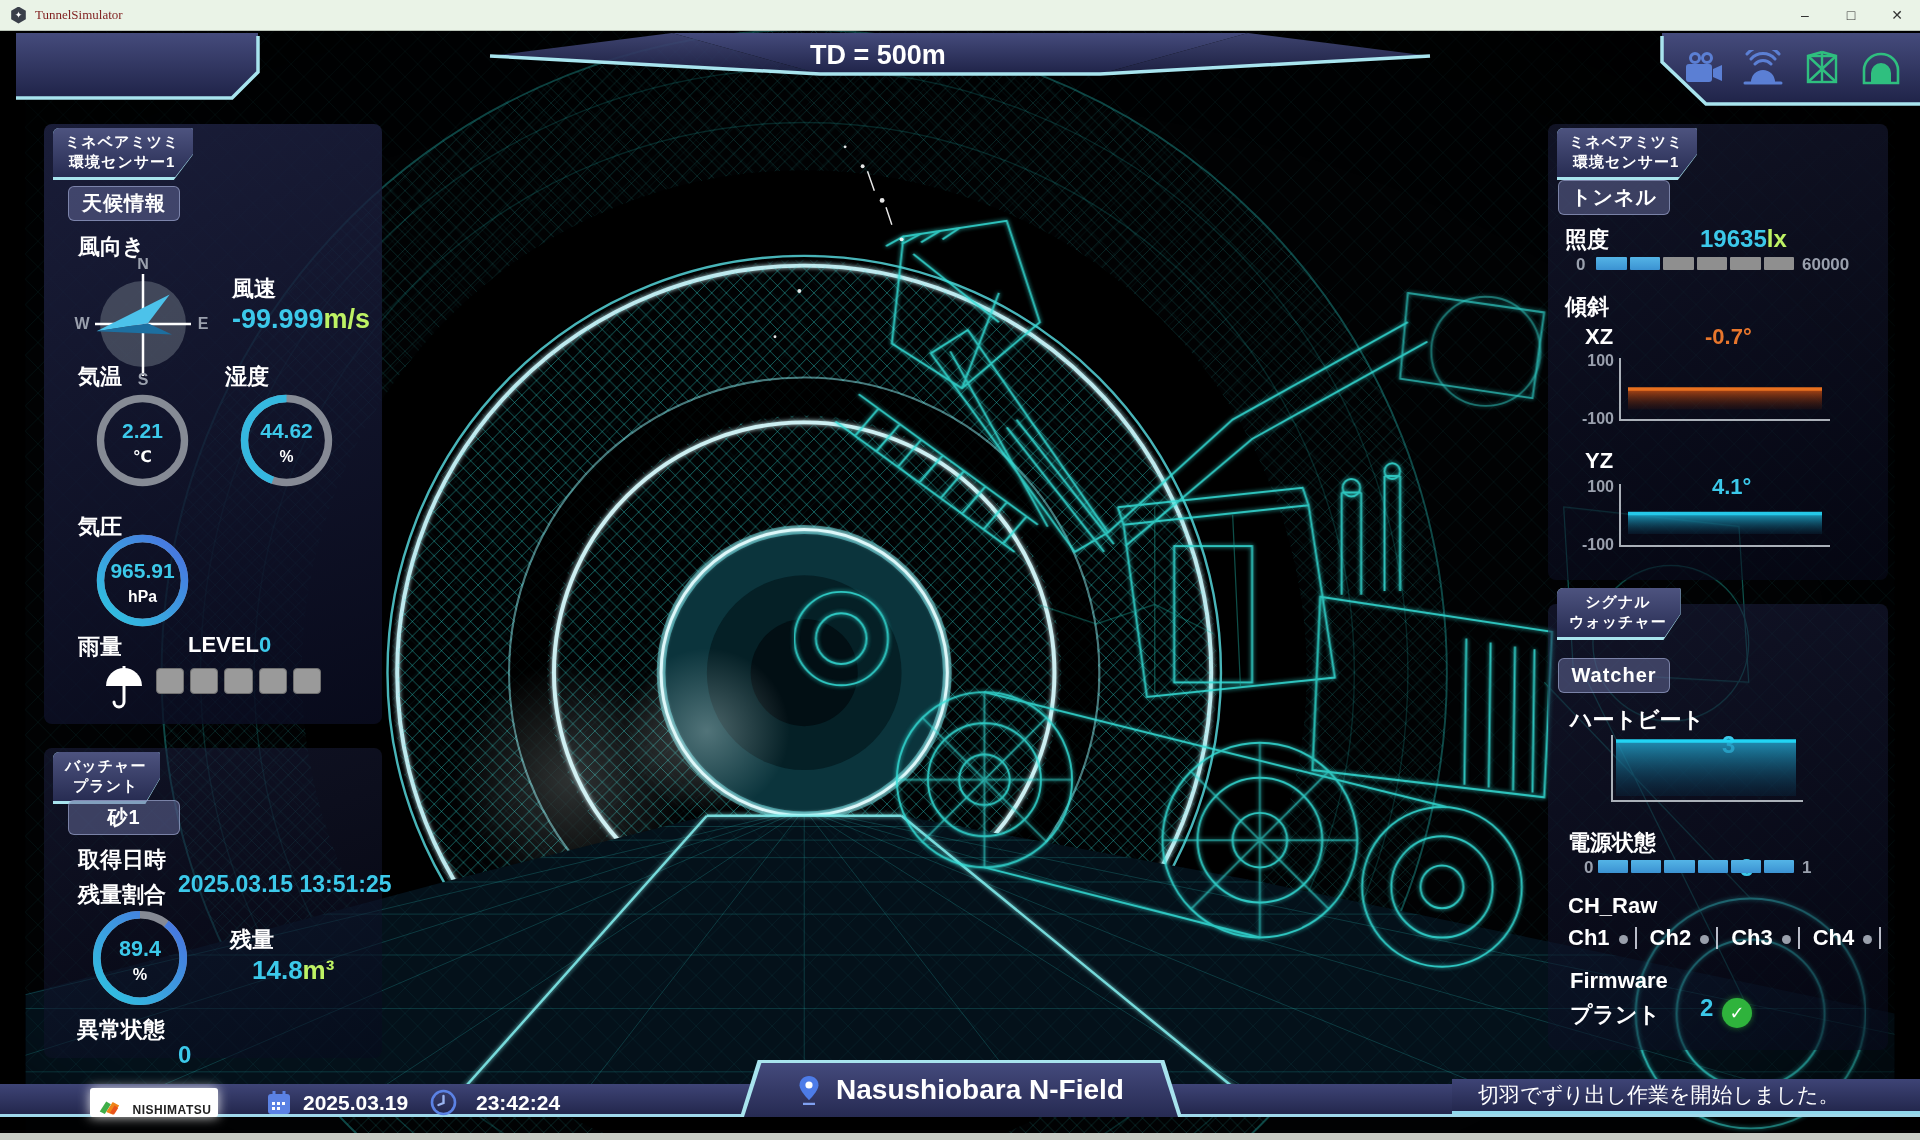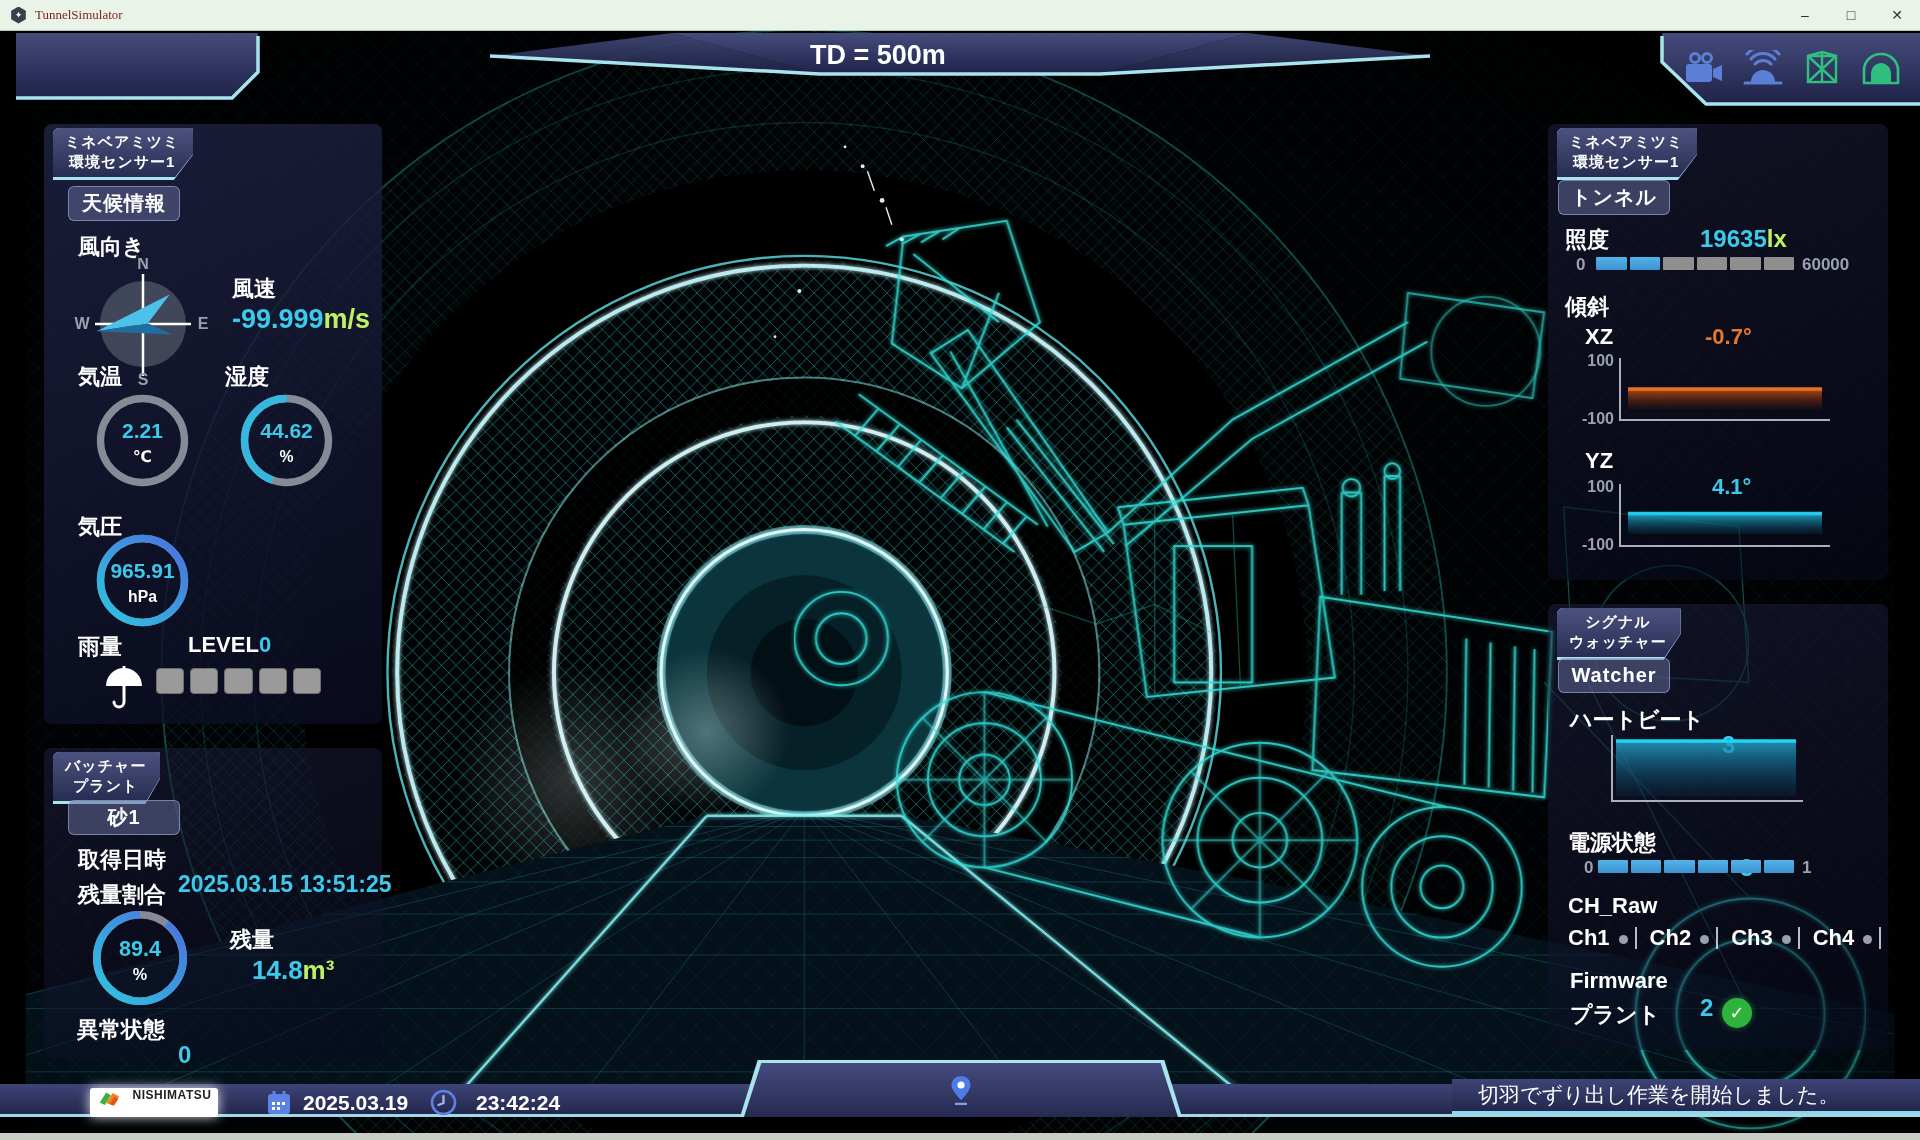--- a/index.html
+++ b/index.html
@@ -54,21 +54,21 @@
     background:linear-gradient(180deg,#3e4476,#23274d);border-bottom:3px solid #8fd8ec;
     display:flex;align-items:center;padding-left:26px;box-sizing:border-box;}
   .msgbar span{color:#fff;font-weight:normal;font-size:21px;white-space:nowrap;}
   .site-banner-o{position:absolute;left:740px;top:1060px;width:442px;height:57px;z-index:23;
     background:#a8e4ee;clip-path:polygon(4% 0,96% 0,100% 100%,0 100%);}
   .site-banner-i{position:absolute;left:4px;right:4px;top:3px;bottom:0;
     background:linear-gradient(180deg,#444a7c,#262a52);clip-path:polygon(4% 0,96% 0,100% 100%,0 100%);
     display:flex;align-items:center;justify-content:center;gap:16px;}
   .site-banner-i span{color:#fff;font-weight:bold;font-size:28px;}
   .logo-box{position:absolute;left:90px;top:1088px;width:128px;height:29px;background:#fff;
-    border-radius:3px;box-shadow:0 0 12px rgba(255,255,255,.85);display:flex;align-items:flex-start;
+    border-radius:3px;box-shadow:0 0 12px rgba(255,255,255,.85);display:flex;align-items:flex-end;
     justify-content:center;gap:12px;z-index:21;}
   .logo-box span{font-size:12px;font-weight:bold;color:#222;letter-spacing:.5px;}
   .bb-item{position:absolute;color:#fff;font-weight:bold;font-size:21px;z-index:21;white-space:nowrap;}
   .gray-strip{position:absolute;left:0;bottom:0;width:1920px;height:7px;background:#c9cdc6;z-index:30;}
   
   .chart{position:absolute;}
   .chart text{font-weight:bold;fill:#9aa0ad;font-size:16px;}
   .axis{stroke:#aab0b8;stroke-width:2;fill:none;}
   
   .okcheck{position:absolute;width:30px;height:30px;border-radius:50%;background:#2fb33c;
@@ -420,21 +420,21 @@
 <div class="lbl val" style="left:1712px;top:448px;z-index:6">4.1°</div>
 <svg class="chart" style="left:1580px;top:478px;z-index:6" width="255" height="76" viewBox="0 0 255 76">
   <text x="34" y="14" text-anchor="end">100</text>
   <text x="34" y="72" text-anchor="end">-100</text>
   <path class="axis" d="M40,6 L40,68 L250,68"></path>
   <rect x="48" y="36" width="194" height="20" fill="url(#fadeCyan)"></rect>
   <line x1="48" y1="35.5" x2="242" y2="35.5" stroke="#25c8e8" stroke-width="3.5"></line>
 </svg>
 
 <div class="panel thin" style="left:1548px;top:604px;width:340px;height:446px;z-index:5"></div>
-<div class="tag-outer" style="left:1557px;top:608px;z-index:6">
+<div class="tag-outer" style="left:1557px;top:588px;z-index:6">
   <div class="tag"><span>シグナル</span><br>
   <span>ウォッチャー</span></div>
 </div>
 <div class="mode-btn" style="left:1558px;top:658px;width:110px;height:33px;z-index:6">Watcher</div>
 <div class="lbl" style="left:1570px;top:705px;z-index:6">ハートビート</div>
 <div class="lbl val" style="left:1722px;top:705px;font-size:24px;z-index:6">3</div>
 <svg class="chart" style="left:1605px;top:733px;z-index:6" width="205" height="74" viewBox="0 0 205 74">
   <path class="axis" d="M7,2 L7,68 L198,68"></path>
   <rect x="11" y="9" width="180" height="54" fill="url(#fadeCyan2)"></rect>
   <line x1="11" y1="8" x2="191" y2="8" stroke="#22d4f4" stroke-width="3.5"></line>
@@ -499,19 +499,20 @@
 </svg>
 <div class="bb-item" style="left:476px;top:1091px">23:42:24</div>
 
 <div class="site-banner-o">
   <div class="site-banner-i">
     <svg width="22" height="30" viewBox="0 0 22 30">
       <path d="M11,1 C5.5,1 1.5,5 1.5,10.2 C1.5,16 11,25 11,25 C11,25 20.5,16 20.5,10.2 C20.5,5 16.5,1 11,1 Z" fill="#4d7ce8"></path>
       <circle cx="11" cy="10" r="3.6" fill="#fff"></circle>
       <line x1="5" y1="29" x2="17" y2="29" stroke="#7fa0f0" stroke-width="2.5"></line>
     </svg>
+    <span>Nasushiobara N-Field</span>
   </div>
 </div>
 
 <div class="msgbar">
   <span>切羽でずり出し作業を開始しました。</span>
 </div>
 <div class="gray-strip"></div>
 
 </body></html>

